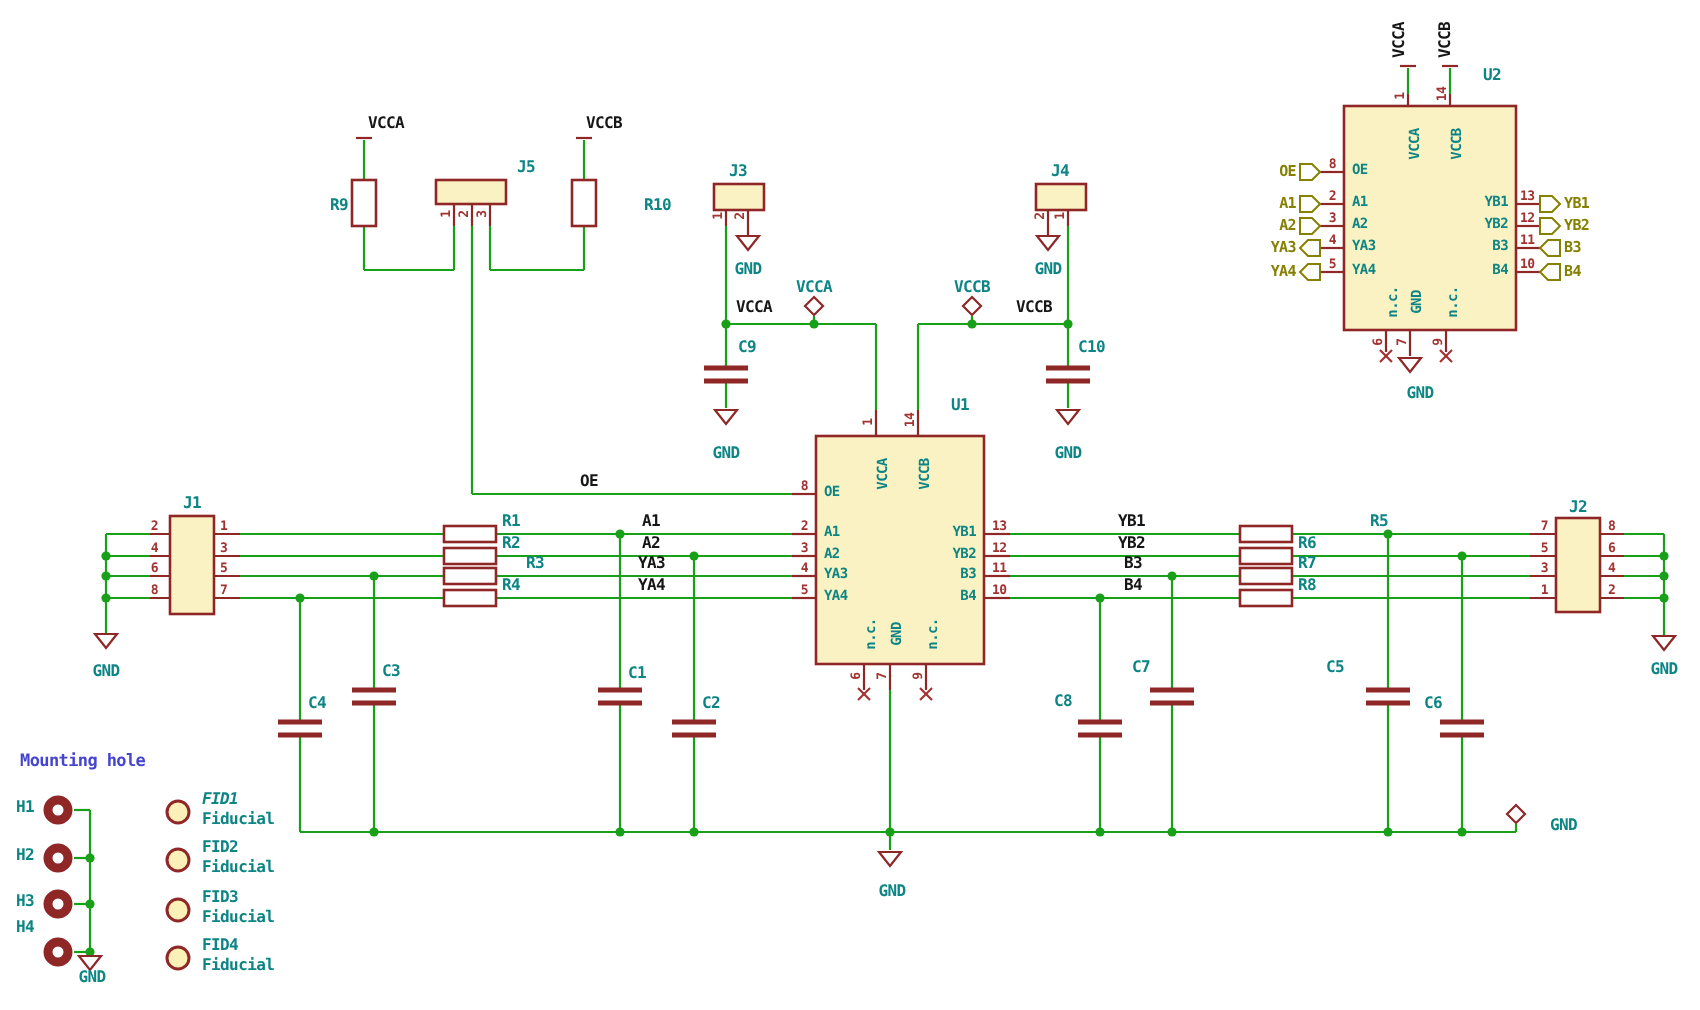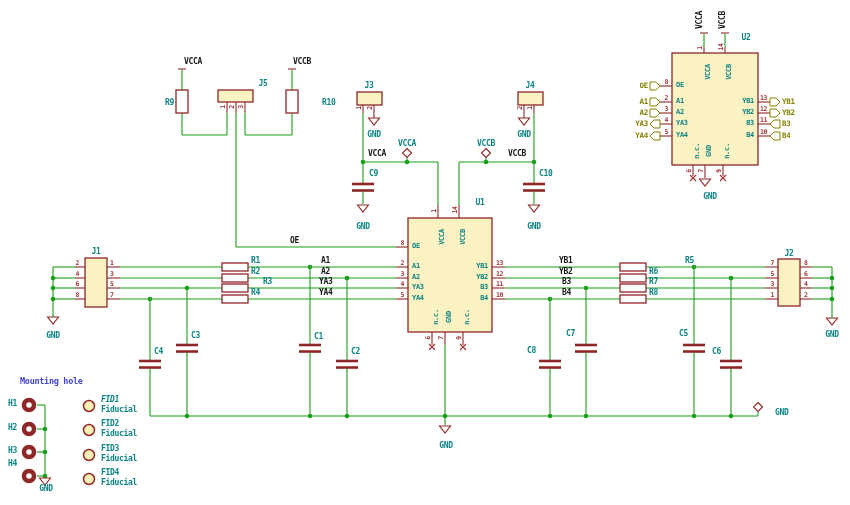--- a/index.html
+++ b/index.html
@@ -357,21 +357,21 @@
       <span class="t" style="left: 191px; top: 332px;">C3</span>
       <span class="t" style="left: 154px; top: 348px;">C4</span>
       <span class="k" style="left: 559px; top: 257px;">YB1</span>
       <span class="k" style="left: 559px; top: 268px;">YB2</span>
       <span class="k" style="left: 562px; top: 278px;">B3</span>
       <span class="k" style="left: 562px; top: 289px;">B4</span>
       <span class="t" style="left: 649px; top: 257px; margin-left: 36px;">R5</span>
       <span class="t" style="left: 649px; top: 268px;">R6</span>
       <span class="t" style="left: 649px; top: 278px;">R7</span>
       <span class="t" style="left: 649px; top: 289px;">R8</span>
-      <span class="t" style="left: 679px; top: 330px;">C5</span>
+      <span class="t" style="left: 663px; top: 330px;">C5</span>
       <span class="t" style="left: 712px; top: 348px;">C6</span>
       <span class="t" style="left: 566px; top: 330px;">C7</span>
       <span class="t" style="left: 527px; top: 347px;">C8</span>
       <span class="t" style="left: 789px; top: 250px; transform: translateX(-50%);">J2</span>
       <span class="n" style="left: 774px; top: 259.5px; transform: translateX(-100%);">7</span>
       <span class="n" style="left: 774px; top: 270.5px; transform: translateX(-100%);">5</span>
       <span class="n" style="left: 774px; top: 280.5px; transform: translateX(-100%);">3</span>
       <span class="n" style="left: 774px; top: 291.5px; transform: translateX(-100%);">1</span>
       <span class="n" style="left: 804px; top: 259.5px;">8</span>
       <span class="n" style="left: 804px; top: 270.5px;">6</span>
@@ -413,21 +413,21 @@
       <span class="t" style="left: 710px; top: 193px; transform: translateX(-50%);">GND</span>
       <span class="o" style="left: 648px; top: 81.5px; transform: translateX(-100%);">OE</span>
       <span class="o" style="left: 648px; top: 97.5px; transform: translateX(-100%);">A1</span>
       <span class="o" style="left: 648px; top: 108.5px; transform: translateX(-100%);">A2</span>
       <span class="o" style="left: 648px; top: 119.5px; transform: translateX(-100%);">YA3</span>
       <span class="o" style="left: 648px; top: 131.5px; transform: translateX(-100%);">YA4</span>
       <span class="o" style="left: 782px; top: 97.5px;">YB1</span>
       <span class="o" style="left: 782px; top: 108.5px;">YB2</span>
       <span class="o" style="left: 782px; top: 119.5px;">B3</span>
       <span class="o" style="left: 782px; top: 131.5px;">B4</span>
-      <span class="b" style="left: 20px; top: 376.5px;">Mounting hole</span>
+      <span class="b" style="left: 10px; top: 376.5px;">Mounting hole</span>
       <span class="t" style="left: 8px; top: 400px;">H1</span>
       <span class="t" style="left: 8px; top: 424px;">H2</span>
       <span class="t" style="left: 8px; top: 447px;">H3</span>
       <span class="t" style="left: 8px; top: 460px; text-align: center;">H4</span>
       <span class="t" style="left: 46px; top: 485px; transform: translateX(-50%);">GND</span>
       <span class="t" style="left: 101px; top: 396px; font-style: italic;">FID1</span>
       <span class="t" style="left: 101px; top: 406px;">Fiducial</span>
       <span class="t" style="left: 101px; top: 420px;">FID2</span>
       <span class="t" style="left: 101px; top: 430px;">Fiducial</span>
       <span class="t" style="left: 101px; top: 445px;">FID3</span>

